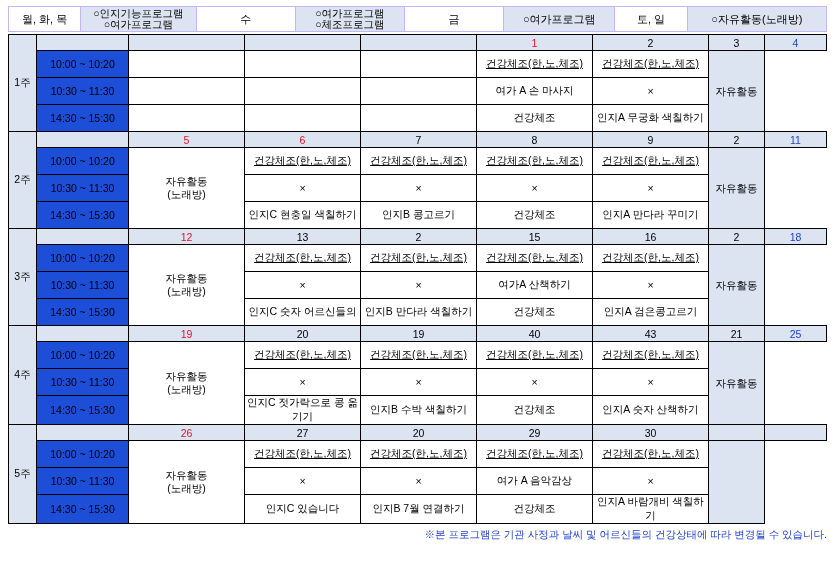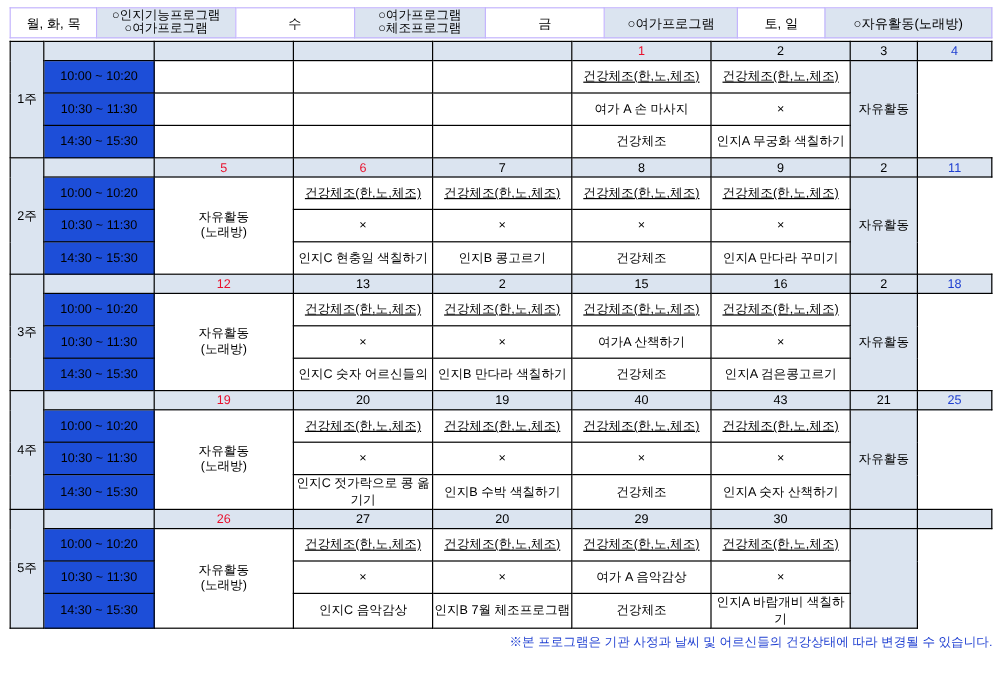--- a/index.html
+++ b/index.html
@@ -358,22 +358,22 @@
         </tr>
         <tr>
           <td class="time-cell">10:30 ~ 11:30</td>
           <td class="cell">×</td>
           <td class="cell">×</td>
           <td class="cell">여가 A 음악감상</td>
           <td class="cell">×</td>
         </tr>
         <tr>
           <td class="time-cell">14:30 ~ 15:30</td>
-          <td class="cell">인지C 음악감상</td>
-          <td class="cell">인지B 7월 체조프로그램</td>
+          <td class="cell">인지C 있습니다</td>
+          <td class="cell">인지B 7월 연결하기</td>
           <td class="cell">건강체조</td>
           <td class="cell">인지A 바람개비 색칠하기</td>
         </tr>
       </tbody>
   </table>
 
   <div class="footnote">※본 프로그램은 기관 사정과 날씨 및 어르신들의 건강상태에 따라 변경될 수 있습니다.</div>
 </div>
 
 </body></html>

